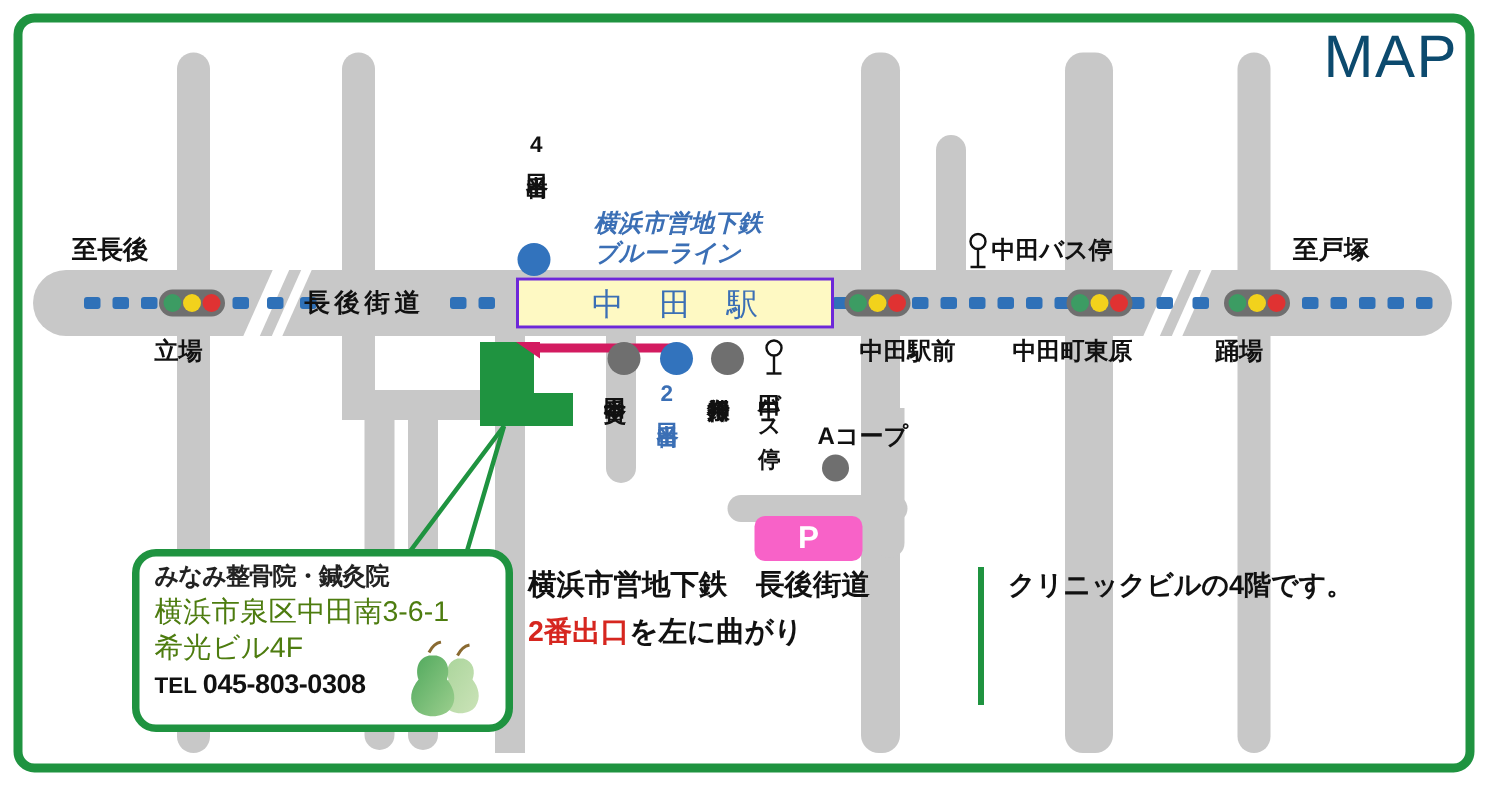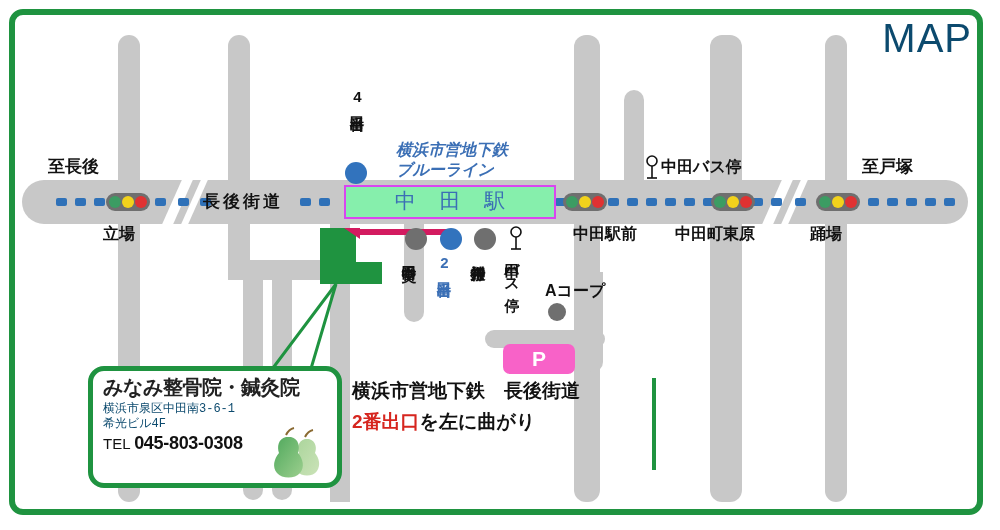--- a/index.html
+++ b/index.html
@@ -87,24 +87,24 @@
   .signal i { width: 12px; height: 12px; border-radius: 50%; display:block; }
   .sig-g { background: #3c9c63; }
   .sig-y { background: #f2d21c; }
   .sig-r { background: #e03232; }
 
   
   .station-box {
     position: absolute;
     left: 344px; top: 185px;
     width: 212px; height: 34px;
-    border: 2px solid #d946ef;
-    background: #86efac;
+    border: 2px solid #6d28d9;
+    background: #fef9c3;
     box-sizing: border-box;
-    display: flex; align-items: flex-start; justify-content: center;
+    display: flex; align-items: flex-end; justify-content: center;
   }
   .station-box span {
     color: #3b6fb5;
     font-size: 21px;
     letter-spacing: 9px;
     text-indent: 9px;
     font-weight: 500;
   }
   
   .subway-label {
@@ -187,39 +187,38 @@
     position: absolute;
     left: 88px; top: 366px;
     width: 254px; height: 122px;
     border: 5px solid #1f9340;
     border-radius: 16px;
     background: #ffffff;
     box-sizing: border-box;
     padding: 5px 10px 0 10px;
   }
   .clinic-name {
-    font-size: 20px;
+    font-size: 16px;
     color: #222222;
     font-weight: bold;
     letter-spacing: -0.5px;
     line-height: 1.15;
   }
   .clinic-addr {
-    font-size: 12px;
-    color: #0c4a6e;
+    font-size: 19px;
+    color: #4d7c0f;
     line-height: 1.22;
     margin-top: 3px;
     white-space: pre-line;
-    font-family: Liberation Mono, monospace;
   }
   .clinic-tel {
     font-size: 15px;
     color: #111111;
     margin-top: 2px;
-    font-weight: normal;
+    font-weight: bold;
   }
   .clinic-tel b { font-size: 18px; letter-spacing: -0.3px; }
 
   
   .pears { position: absolute; right: 10px; bottom: 4px; width: 58px; height: 52px; }
 
   
   .dir {
     position: absolute;
     left: 352px; top: 376px;
@@ -419,18 +418,19 @@
   <div class="dir">
     <div>横浜市営地下鉄　長後街道</div>
     <div>
       <span class="red">2番出口</span><span>を左に曲がり</span>
     </div>
   </div>
 
   <div class="divider"></div>
 
   <div class="bldg-info">
+    <div>クリニックビルの4階です。</div>
   </div>
 
   <div class="frame"></div>
   <div class="map-title">MAP</div>
 
 </div>
 
 </body></html>

